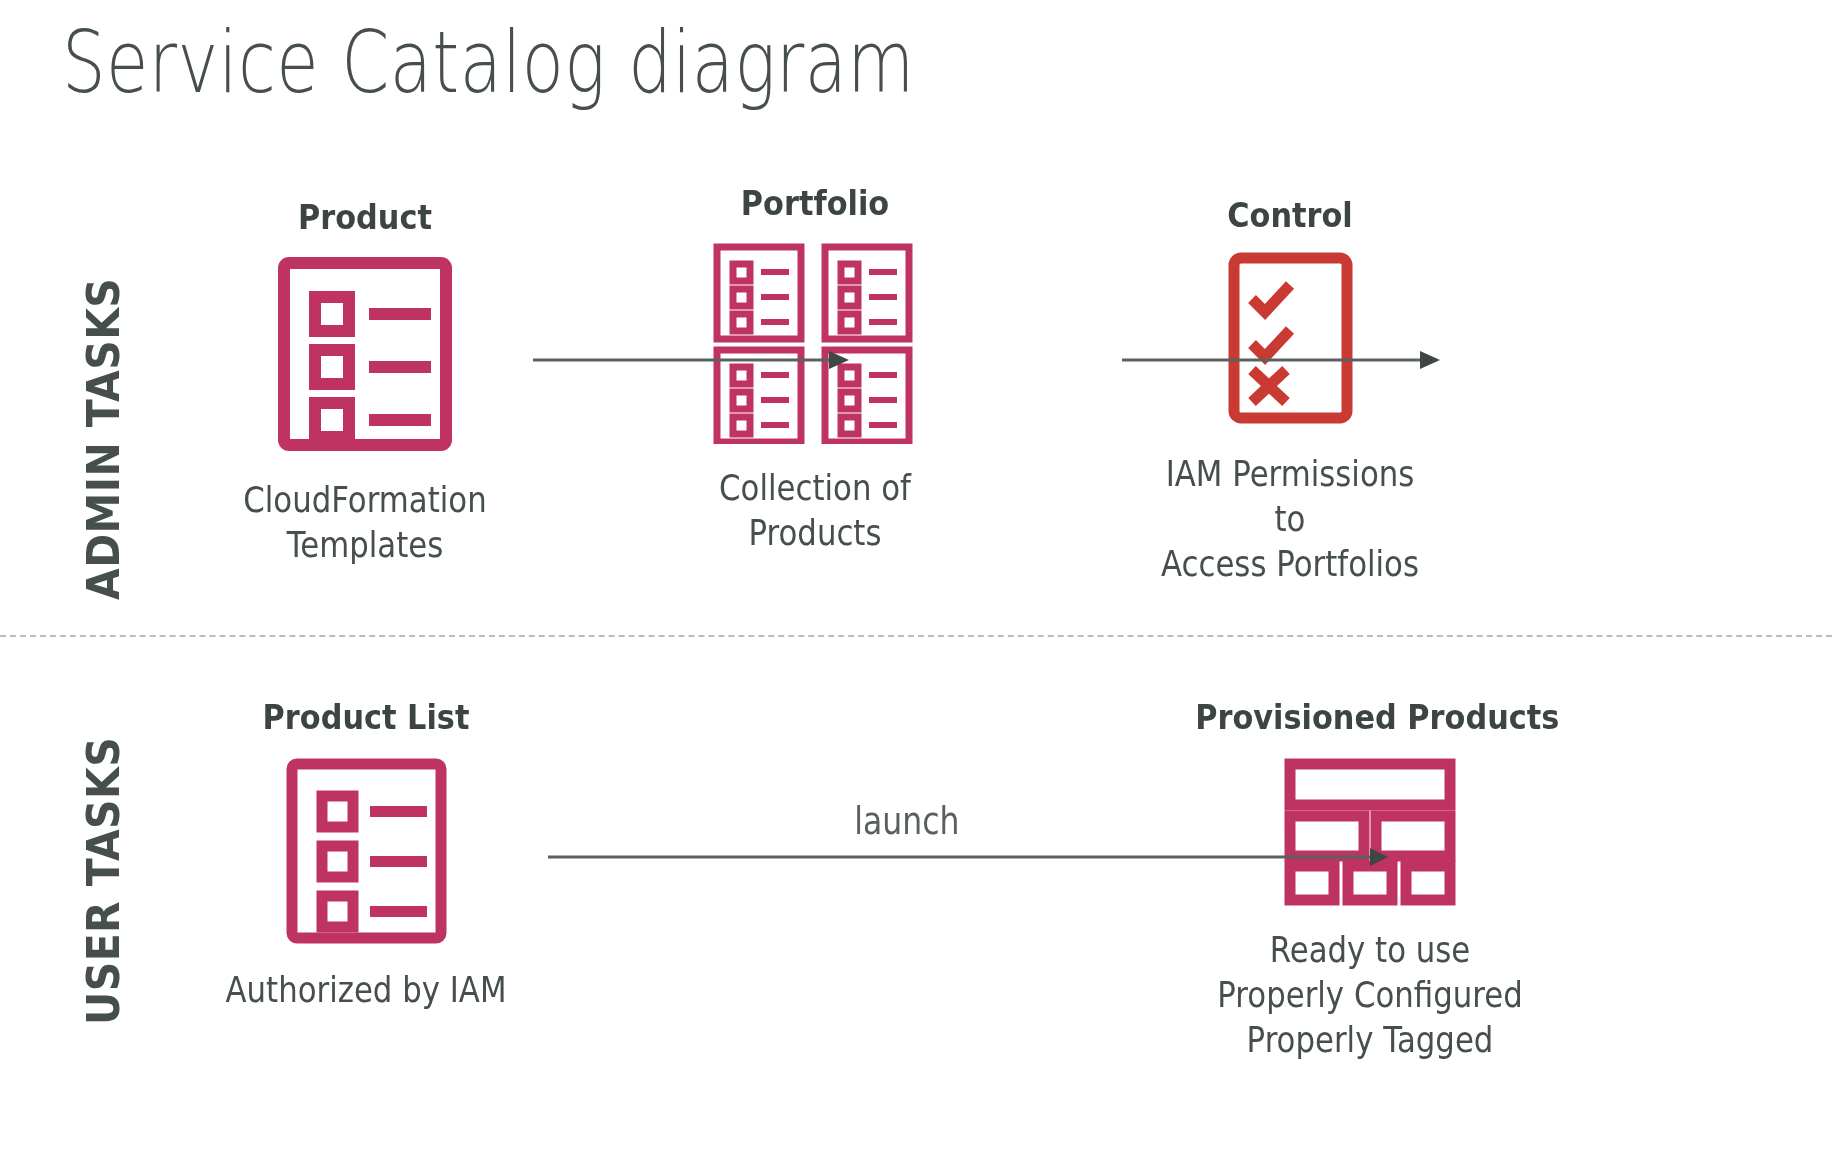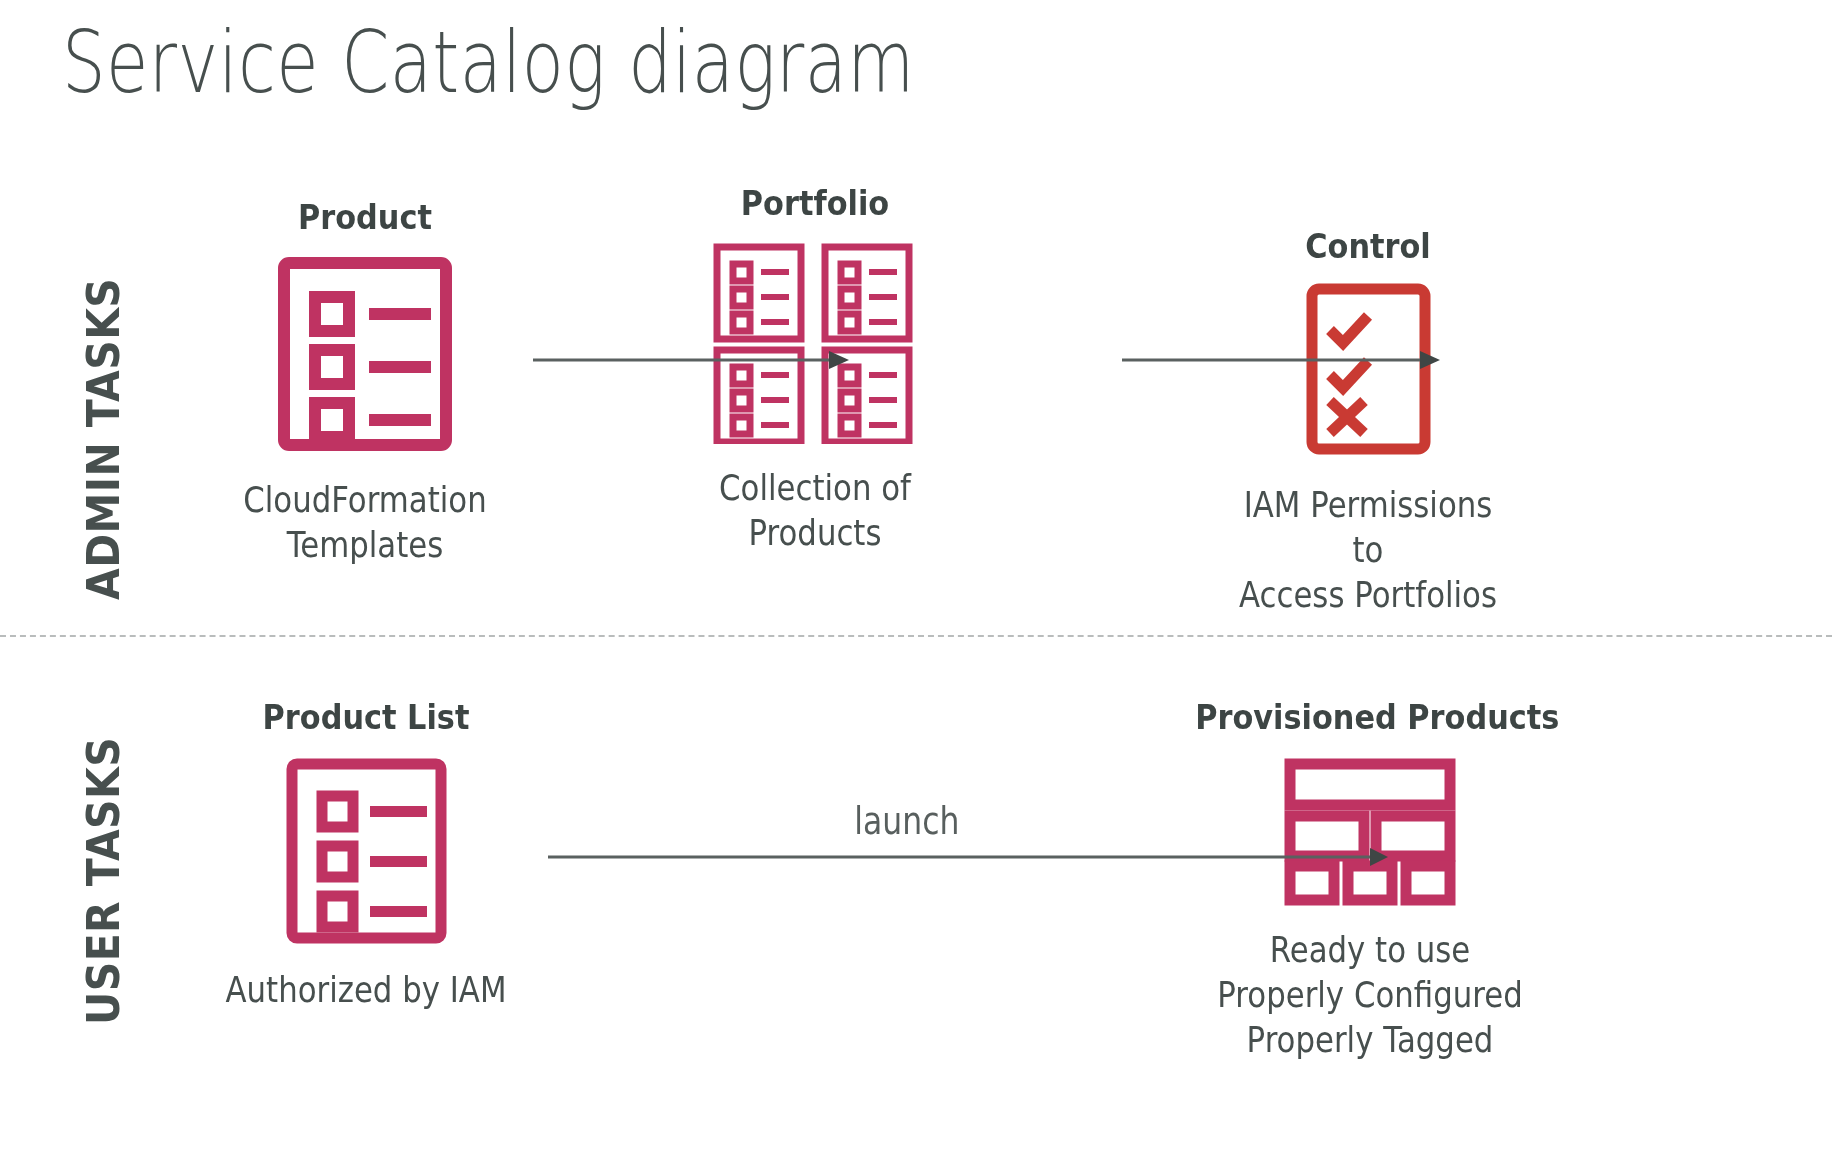--- a/index.html
+++ b/index.html
@@ -79,21 +79,21 @@
     transform: scaleX(0.88);
     line-height: 1.28;
     white-space: pre-line;
   }
 
   .icon-wrap { display:flex; justify-content:center; align-items:center; }
 
   
   #node-product        { left: 205px;  top: 200px; width: 320px; }
   #node-portfolio      { left: 655px;  top: 186px; width: 320px; }
-  #node-control        { left: 1208px; top: 198px; width: 320px; margin-top: 31px; }
+  #node-control        { left: 1130px; top: 198px; width: 320px; }
   #node-product-list   { left: 206px;  top: 700px; width: 320px; }
   #node-provisioned    { left: 1180px; top: 700px; width: 380px; }
 
   
   .arrow { position: absolute; }
   #arrow-product-portfolio { left: 533px;  top: 348px; }
   #arrow-portfolio-control { left: 1122px; top: 348px; }
   #arrow-launch            { left: 548px;  top: 845px; }
 
   #launch-label {

